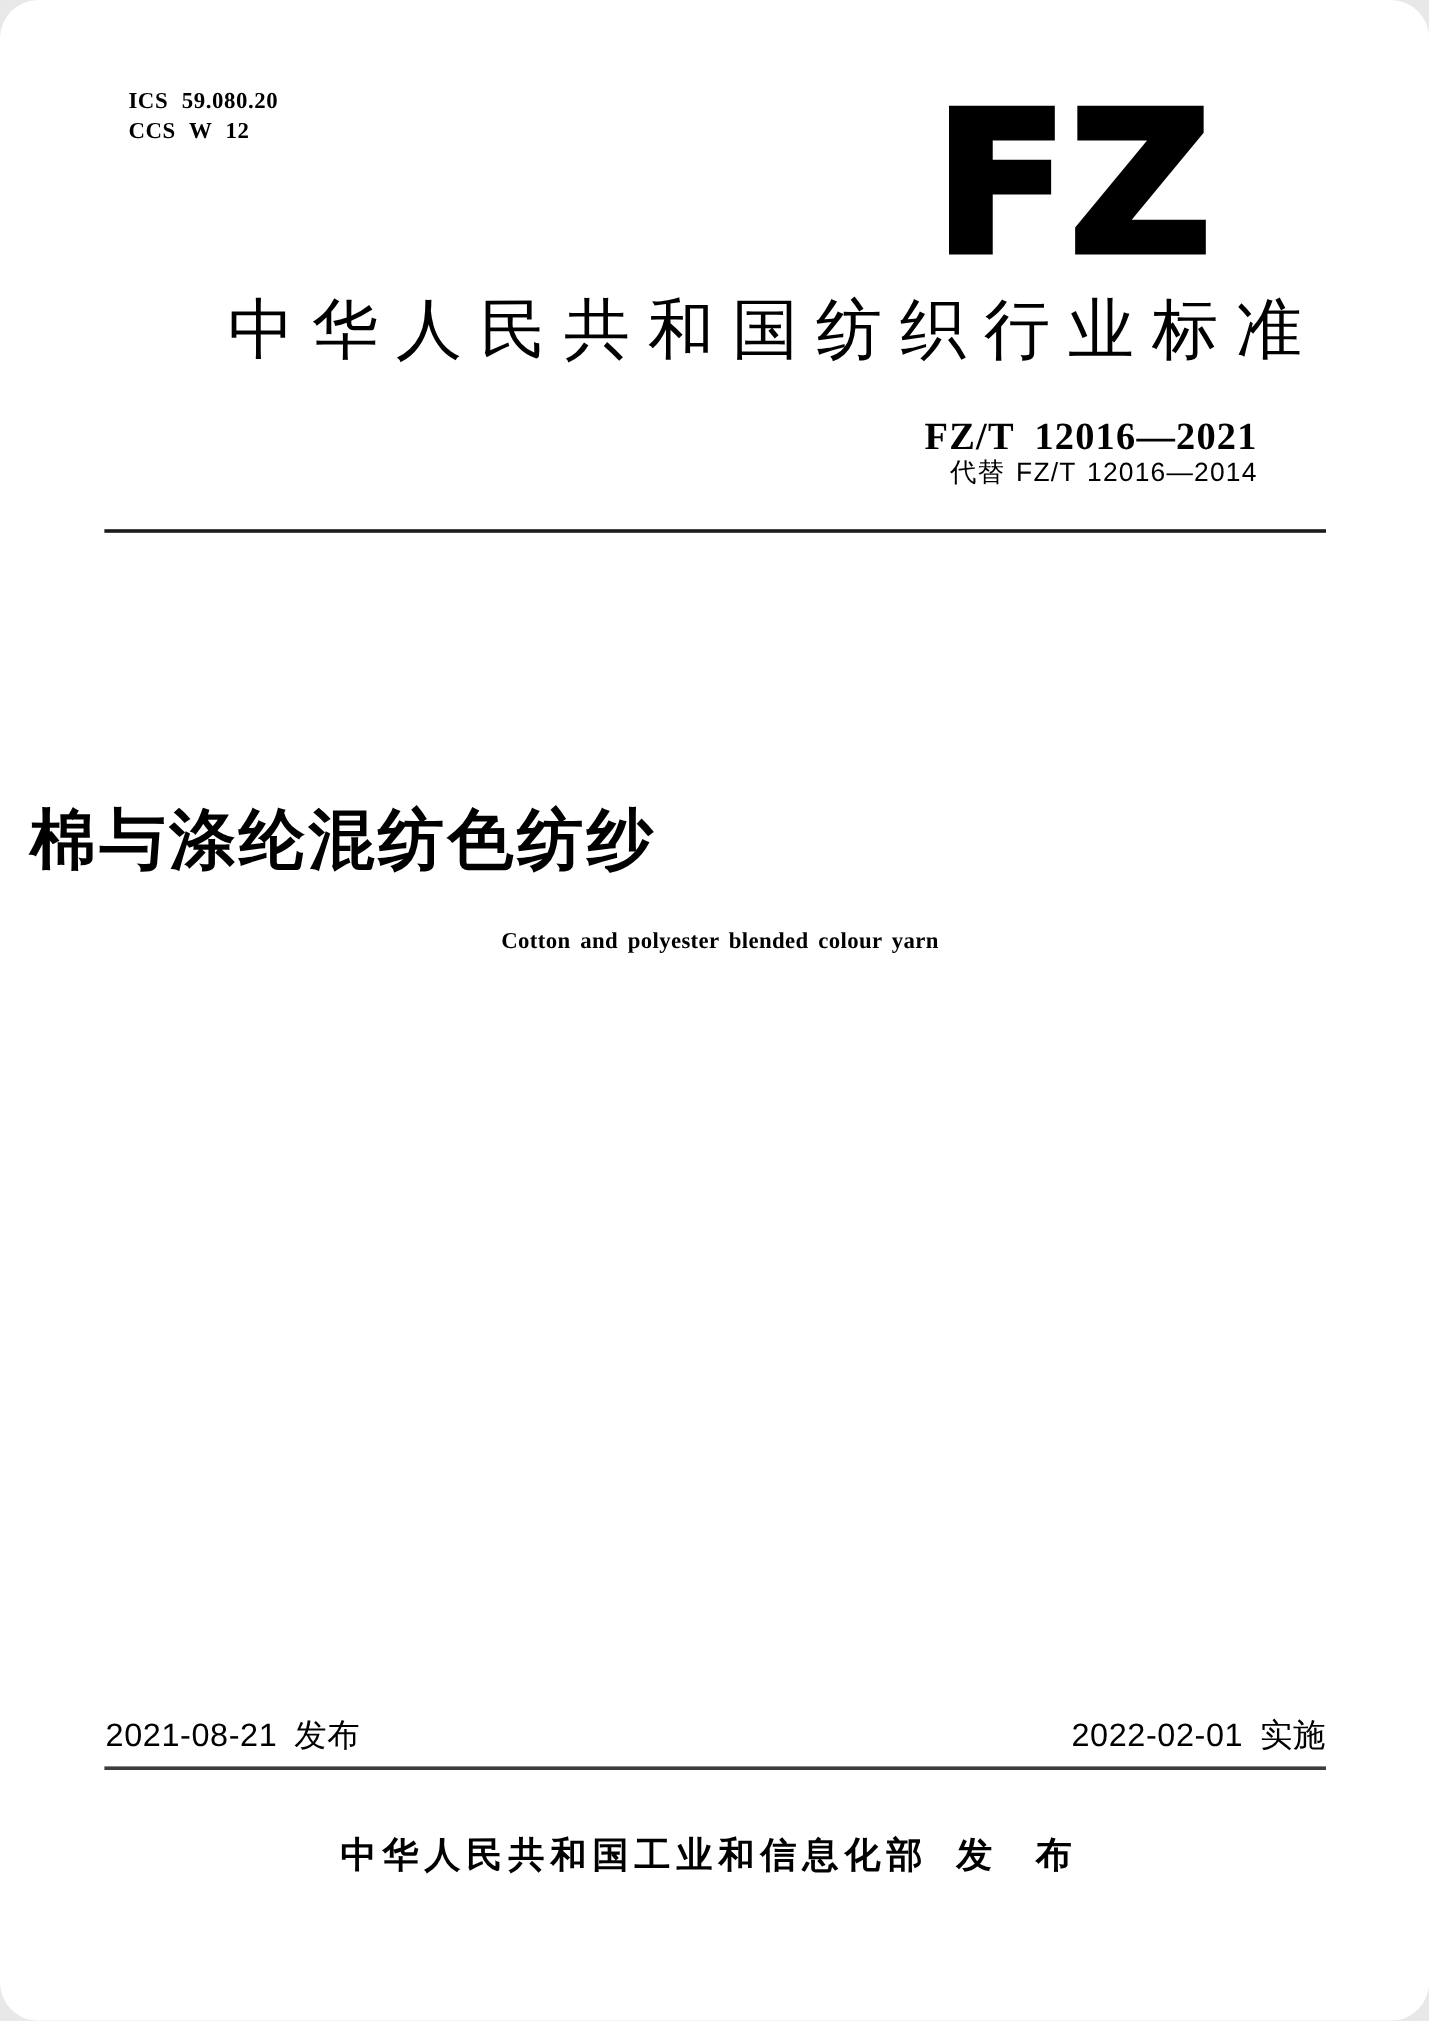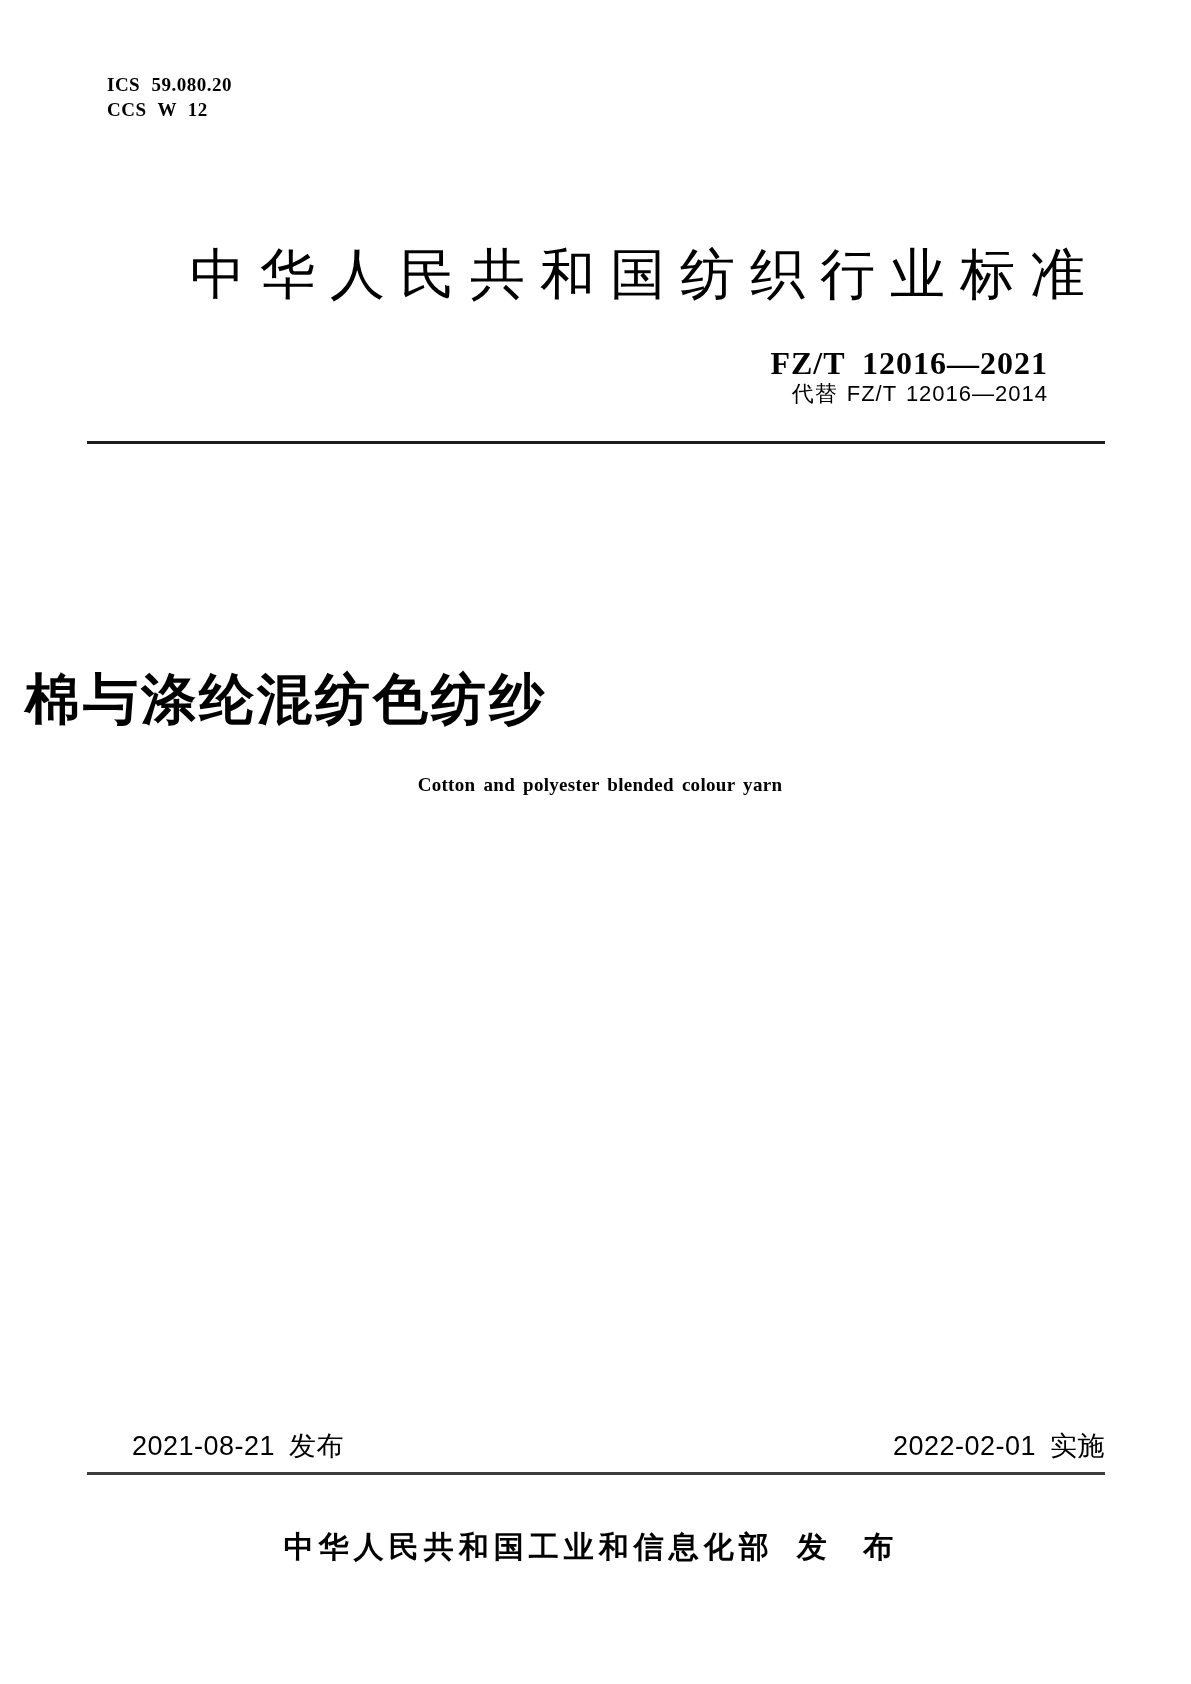--- a/index.html
+++ b/index.html
@@ -4,20 +4,21 @@
 <style>
   html,body { margin:0; padding:0; background:#e8e8e8; }
   .page {
     position:relative;
     width:1191px; height:1684px;
     margin:0 auto;
     background:#ffffff;
     color:#000;
     font-family:"Liberation Sans","DejaVu Sans",sans-serif;
     overflow:hidden;
+    border-radius:32px;
   }
 
   
   .ics-block {
     position:absolute; left:107px; top:72px;
     font-family:"Liberation Serif","DejaVu Serif",serif;
     font-weight:bold; font-size:19px; line-height:25px;
     letter-spacing:0.5px; word-spacing:6px;
   }
 
@@ -70,21 +71,21 @@
     text-align:center;
     font-family:"Liberation Serif","DejaVu Serif",serif;
     font-weight:bold; font-size:19px; line-height:30px;
     letter-spacing:0.3px; word-spacing:3px;
   }
 
   
   .date-row {
     position:absolute; top:1430px; left:88px; right:86px;
     display:flex; justify-content:space-between; align-items:baseline;
-    font-size:27px; line-height:32px;margin-left:44px;
+    font-size:27px; line-height:32px;
   }
   .date-row .date { word-spacing:6px; letter-spacing:0.5px; white-space:nowrap; }
 
   .rule-bottom {
     position:absolute; top:1472px; left:87px;
     width:1018px; height:3px; background:#3d3d3d;
   }
 
   
   .publisher-row {
@@ -99,20 +100,21 @@
 </head>
 <body>
 
 <div class="page">
 
   <div class="ics-block">
     <div>ICS 59.080.20</div>
     <div>CCS W 12</div>
   </div>
 
+  <div class="fz-logo">FZ</div>
 
   <div class="standard-category">中华人民共和国纺织行业标准</div>
 
   <div class="standard-code">FZ/T 12016—2021</div>
 
   <div class="replaces-note">代替 FZ/T 12016—2014</div>
 
   <div class="rule-top"></div>
 
   <div class="title-cn">棉与涤纶混纺色纺纱</div>

